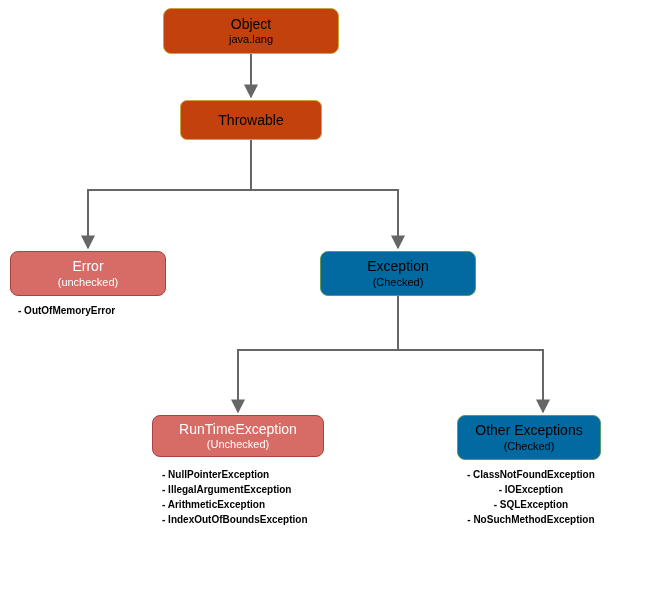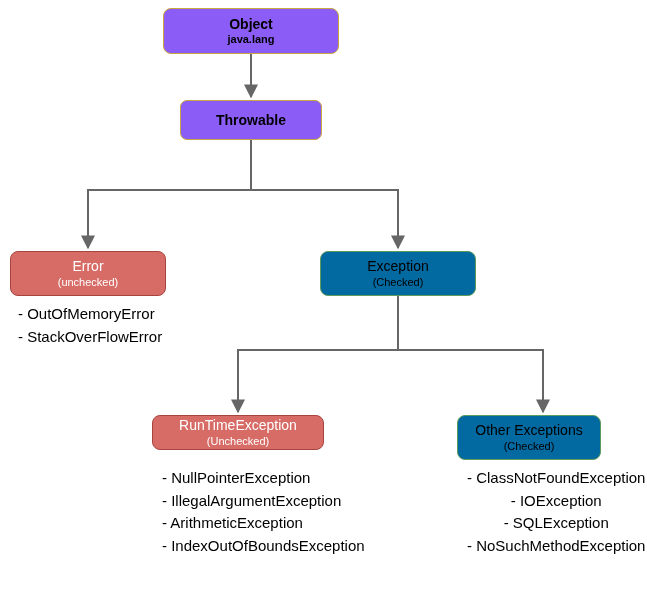--- a/index.html
+++ b/index.html
@@ -20,38 +20,38 @@
     text-align: center;
     display: flex;
     flex-direction: column;
     justify-content: center;
     align-items: center;
     padding: 6px 4px;
   }
   .node .title { font-size: 14px; line-height: 1.2; }
   .node .sub { font-size: 11px; line-height: 1.2; margin-top: 1px; }
   .yellow {
-    background: #8b5cf6;
+    background: #c2410c;
     border: 1px solid #c8a73e;
-    font-weight: bold;
   }
   .red {
     background: #d76b66;
     border: 1px solid #a84440;
     color: #fff;
     text-align: center;
   }
   .green {
     background: #0369a1;
     border: 1px solid #5f9b5c;
   }
   .list {
     position: absolute;
-    font-size: 15px;
+    font-size: 10px;
     line-height: 1.5;
+    font-weight: bold;
   }
   .list div::before { content: "- "; }
   svg.arrows {
     position: absolute;
     top: 0; left: 0;
     width: 647px; height: 593px;
     pointer-events: none;
   }
 </style>
 </head>
@@ -87,33 +87,32 @@
 <div class="node red" style="left:10px; top:251px; width:156px; height:45px;">
   <div class="title">Error</div>
   <div class="sub">(unchecked)</div>
 </div>
 
 <div class="node green" style="left:320px; top:251px; width:156px; height:45px;">
   <div class="title">Exception</div>
   <div class="sub">(Checked)</div>
 </div>
 
-<div class="node red" style="left:152px; top:415px; width:172px; height:35px;">
+<div class="node red" style="left:152px; top:415px; width:172px; height:42px;">
   <div class="title">RunTimeException</div>
   <div class="sub">(Unchecked)</div>
 </div>
 
 <div class="node green" style="left:457px; top:415px; width:144px; height:45px;">
   <div class="title">Other Exceptions</div>
   <div class="sub">(Checked)</div>
 </div>
 
 <div class="list" style="left:18px; top:303px;">
   <div>OutOfMemoryError</div>
-  <div>StackOverFlowError</div>
 </div>
 
 <div class="list" style="left:162px; top:467px;">
   <div>NullPointerException</div>
   <div>IllegalArgumentException</div>
   <div>ArithmeticException</div>
   <div>IndexOutOfBoundsException</div>
 </div>
 
 <div class="list" style="left:467px; top:467px;text-align:center;">

